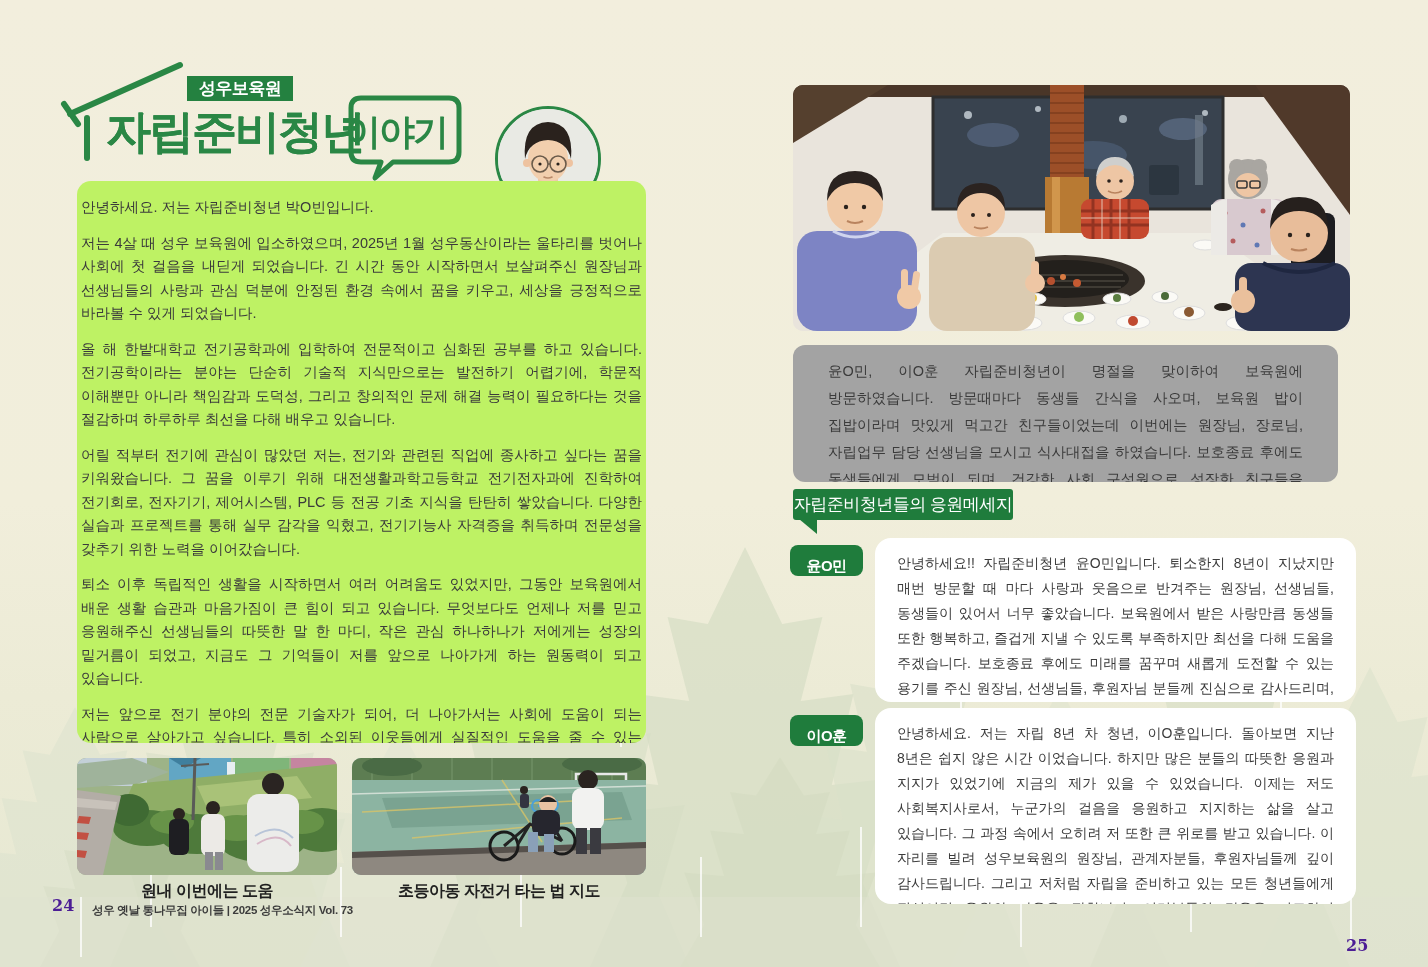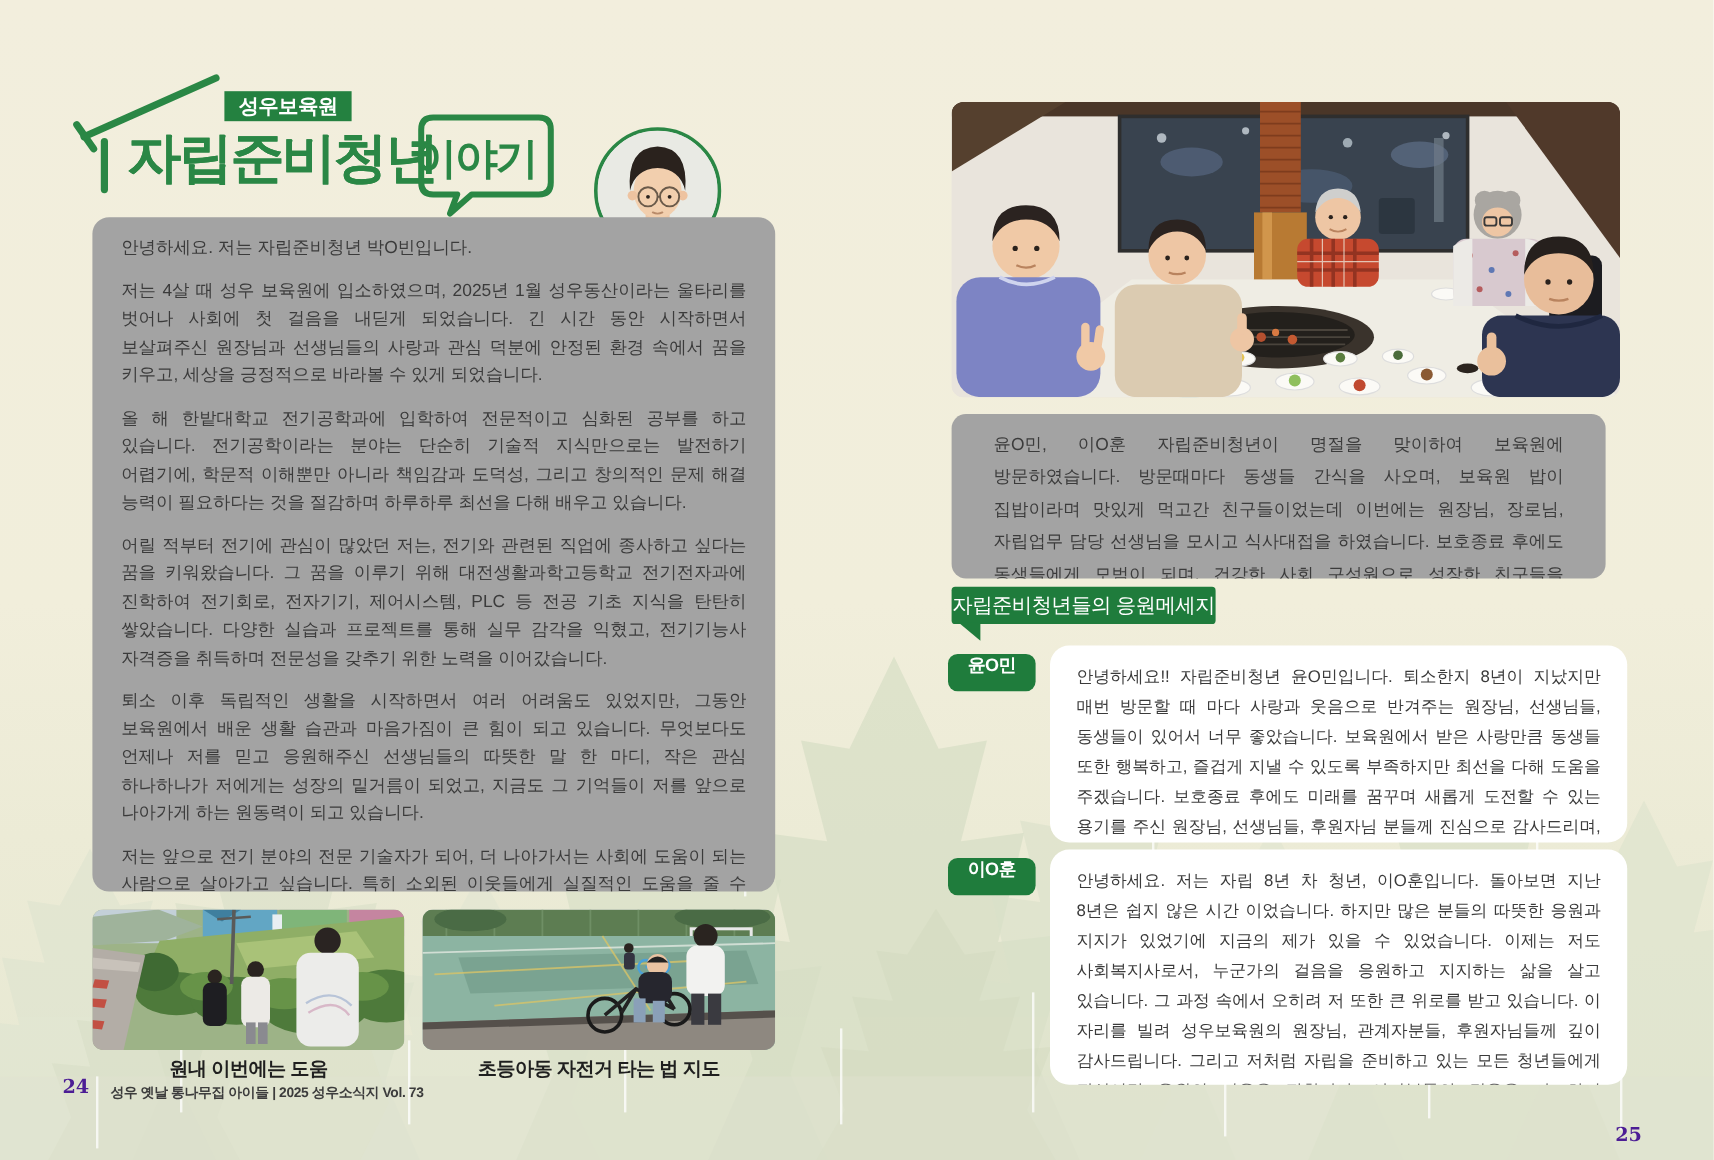--- a/index.html
+++ b/index.html
@@ -33,21 +33,21 @@
     font-size:36px;font-weight:900;color:#2a8745;letter-spacing:-2px;
   }
   .avatar{
     position:absolute;left:495px;top:106px;width:106px;height:106px;border-radius:50%;
     border:3px solid #2a8745;overflow:hidden;background:#e9eae4;
   }
 
   
   .letter-box{
     position:absolute;left:77px;top:181px;width:569px;height:562px;
-    background:#a3a3a3;border-radius:14px;padding:15px 24px;overflow:hidden;
+    background:#bef264;border-radius:14px;padding:15px 4px;overflow:hidden;
   }
   .letter-box p{
     font-size:14.5px;line-height:23.5px;text-align:justify;color:#3b3b3b;
     margin-bottom:12px;word-break:keep-all;
   }
 
   
   .photo{position:absolute;border-radius:9px;overflow:hidden;background:#cfcfc6}
   .photo svg{display:block;width:100%;height:100%}
   #photo1{left:77px;top:758px;width:260px;height:117px}
@@ -86,21 +86,21 @@
     font-size:17px;font-weight:normal;letter-spacing:-.5px;
   }
   .section-badge::after{
     content:"";position:absolute;left:6px;top:30px;width:0;height:0;
     border-style:solid;border-width:15px 0 0 18px;
     border-color:#1f7c3c transparent transparent transparent;
   }
 
   .name-tag{
     position:absolute;left:790px;width:73px;height:31px;background:#1f7c3c;color:#fff;
-    border-radius:8px;display:flex;align-items:flex-start;justify-content:center;
+    border-radius:8px;display:flex;align-items:flex-end;justify-content:center;
     font-size:15px;font-weight:bold;letter-spacing:-.5px;
   }
   #tag1{top:545px}
   #tag2{top:715px}
   .bubble{
     position:absolute;left:875px;width:481px;background:#fff;border-radius:16px;
     padding:13px 22px;overflow:hidden;
   }
   .bubble::before{
     content:"";position:absolute;left:-12px;top:17px;width:0;height:0;

